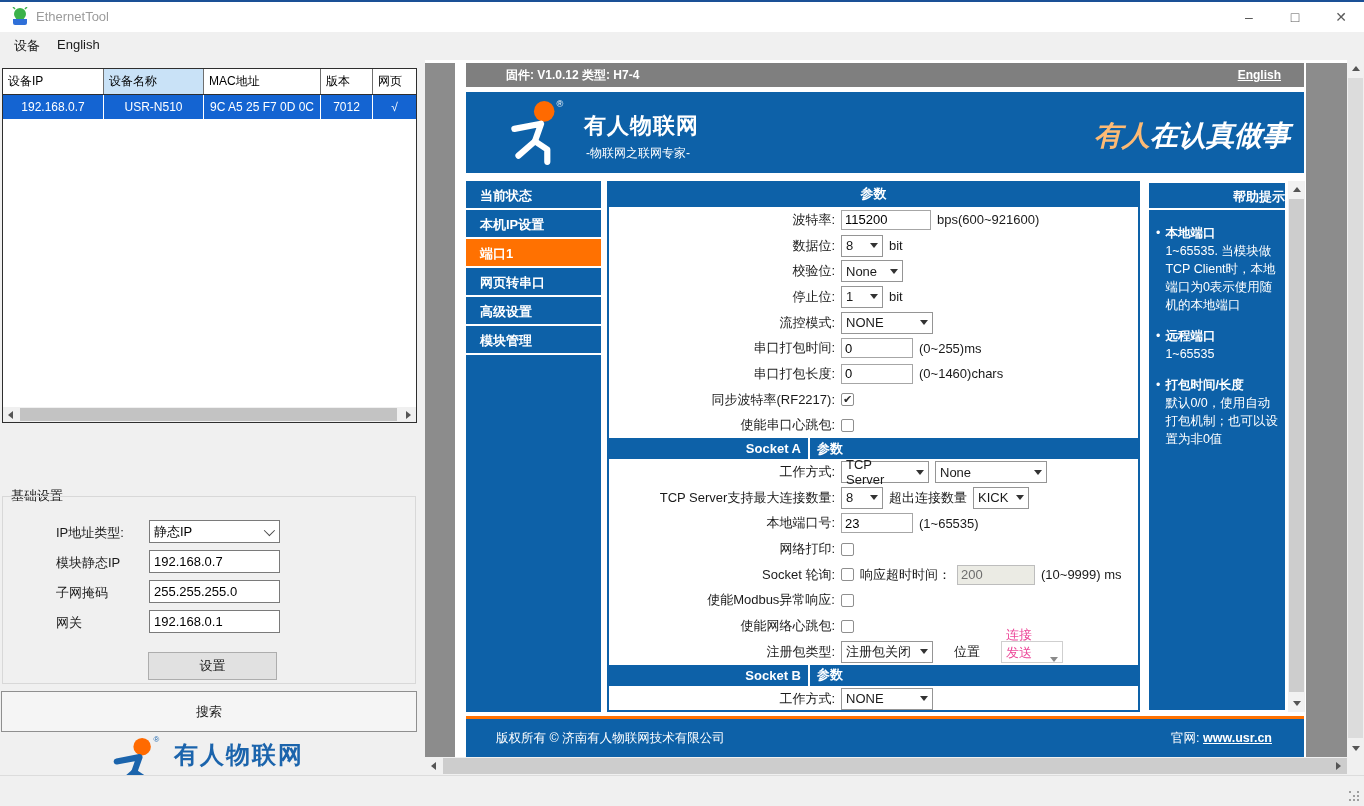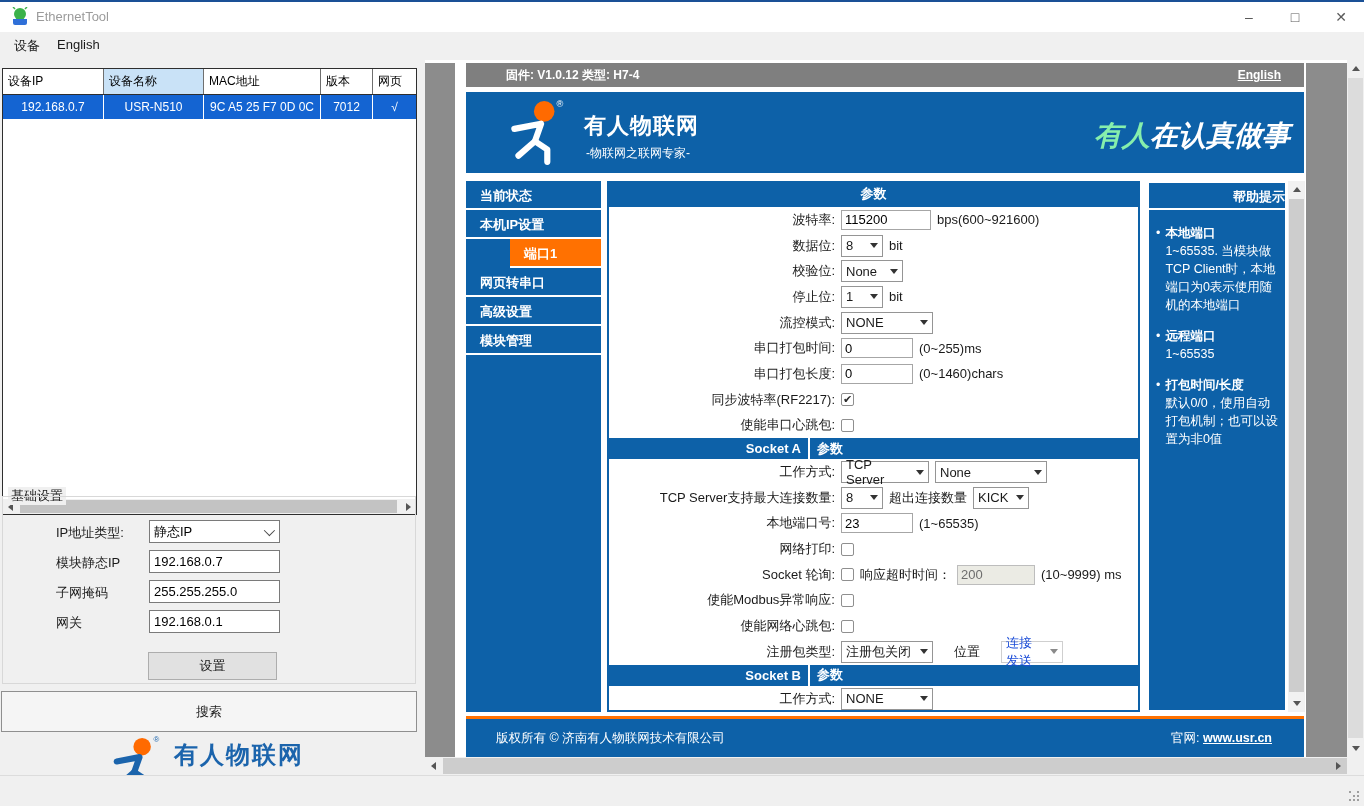--- a/index.html
+++ b/index.html
@@ -9,21 +9,21 @@
 
   
   .win-topline { left:0; top:0; width:1364px; height:2px; background:#1a5096; }
   .titlebar { left:0; top:2px; width:1364px; height:30px; background:#ffffff; }
   .title-text { position:absolute; left:36px; top:7px; font-size:13px; color:#9b9b9b; }
   .winbtn { position:absolute; top:0; width:46px; height:30px; text-align:center; line-height:30px; color:#5a5a5a; font-size:14px; }
   .menubar { left:0; top:32px; width:1364px; height:28px; background:#f0f0f0; }
   .menu-item { position:absolute; top:5px; font-size:13px; color:#1a1a1a; }
 
   
-  .dev-table { left:2px; top:68px; width:415px; height:447px; background:#fff; border:1px solid #2e2e2e; }
+  .dev-table { left:2px; top:68px; width:415px; height:355px; background:#fff; border:1px solid #2e2e2e; }
   .dt-header { display:flex; height:26px; border-bottom:1px solid #2e2e2e; font-size:12px; }
   .dt-hcell { border-right:1px solid #6f6f6f; padding-left:5px; line-height:25px; color:#000; overflow:hidden; }
   .dt-row { display:flex; height:24px; background:#1464d2; color:#fff; font-size:12px; }
   .dt-cell { border-right:1px solid #ffffff; text-align:center; line-height:24px; overflow:hidden; }
   .dt-scroll { position:absolute; left:0; right:0; bottom:0; height:15px; background:#f0f0f0; }
   .dt-scroll .thumb { position:absolute; left:17px; right:19px; top:1px; height:13px; background:#c3c3c3; }
   .arrbox { position:absolute; width:15px; height:15px; display:flex; align-items:center; justify-content:center; }
   .tri-l { width:0;height:0;border-top:4px solid transparent;border-bottom:4px solid transparent;border-right:5px solid #555; }
   .tri-r { width:0;height:0;border-top:4px solid transparent;border-bottom:4px solid transparent;border-left:5px solid #555; }
   .tri-u { width:0;height:0;border-left:4px solid transparent;border-right:4px solid transparent;border-bottom:5px solid #555; }
@@ -48,43 +48,43 @@
 
   
   .rail { background:#8c8c8c; }
   .page { background:#ffffff; }
   .fwbar { left:466px; top:63px; width:838px; height:24px; background:#7f7f7f; color:#fff; font-size:12px; line-height:24px; }
   .fw-link { position:absolute; right:23px; top:0; font-weight:bold; text-decoration:underline; color:#fff; }
   .whead { left:466px; top:92px; width:838px; height:81px; background:#0d61a8; color:#fff; }
   .brand-title { position:absolute; left:118px; top:19px; font-size:22px; font-weight:bold; letter-spacing:1px; }
   .brand-sub { position:absolute; left:120px; top:53px; font-size:12px; }
   .slogan { position:absolute; right:14px; top:25px; font-size:28px; font-weight:bold; font-style:italic; white-space:nowrap; }
-  .slogan .o { color:#86efac; }
+  .slogan .o { color:#fdba74; }
 
   
   .wnav { left:466px; top:181px; width:135px; height:531px; background:#0d61a8; }
   .ni { height:29px; line-height:29px; padding-left:14px; color:#fff; font-weight:bold; font-size:13px; border-bottom:2px solid #ffffff; background:#0d61a8; }
-  .ni.active { background:#ff7101;margin-left:44px; }
+  .ni.active { background:#ff7101; }
 
   
   .formbox { left:607px; top:181px; width:533px; height:531px; }
   .form-title { height:26px; background:#0d61a8; color:#fff; font-weight:bold; font-size:13px; text-align:center; line-height:26px; }
   .form-body { position:absolute; top:26px; left:0; right:0; bottom:0; background:#fff; border:2px solid #0d61a8; border-top:none; overflow:hidden; }
   .fr { display:flex; align-items:center; height:25.7px; font-size:13px; color:#1a1a1a;margin-left:10px; }
   .fr .lab { width:222px; text-align:right; padding-right:6px; flex:none; }
   .fr .ctl { display:flex; align-items:center; gap:6px; }
   .sbar { height:21px; background:#0d61a8; color:#fff; font-weight:bold; font-size:13px; display:flex; align-items:center; }
   .sbar .sl { width:199px; text-align:right; padding-right:7px; }
   .sbar .sdiv { width:2px; height:100%; background:#fff; }
   .sbar .sr { padding-left:7px; }
   .ti { height:20px; border:1px solid #a6a6a6; background:#fff; font-size:13px; padding:0 3px; font-family:inherit; outline:none; }
   .ti.dis { background:#ebebe4; color:#6d6d6d; border-color:#bdbdbd; }
   .sel { height:22px; border:1px solid #959595; background:#fff; display:inline-flex; align-items:center; justify-content:space-between; padding:0 4px; font-size:13px; }
   .sel .ar { width:0; height:0; border-left:4px solid transparent; border-right:4px solid transparent; border-top:5px solid #333; margin-left:6px; flex:none; }
-  .sel.dis { color:#1d4ed8; border-color:#cfcfcf; }
+  .sel.dis { color:#ec4899; border-color:#cfcfcf;align-items:flex-end; }
   .sel.dis .ar { border-top-color:#8a8a8a; }
   .cb { width:13px; height:13px; border:1px solid #8f8f8f; border-radius:2px; background:#fff; font-size:11px; line-height:11px; color:#2b2b2b; display:flex; align-items:center; justify-content:center; }
 
   
   .helpbox { left:1147px; top:181px; width:140px; height:531px; background:#0d61a8; border:2px solid #fff; color:#fff; }
   .help-title { height:27px; border-bottom:2px solid #fff; text-align:right; line-height:27px; font-weight:bold; font-size:13px; }
   .help-body { padding:14px 6px 0 4px; }
   .hitem { display:flex; margin-bottom:13px; font-size:12.5px; line-height:18px; }
   .hitem::before { content:"•"; margin:0 5px 0 3px; flex:none; }
   .hitem .ht { font-weight:bold; display:block; }

